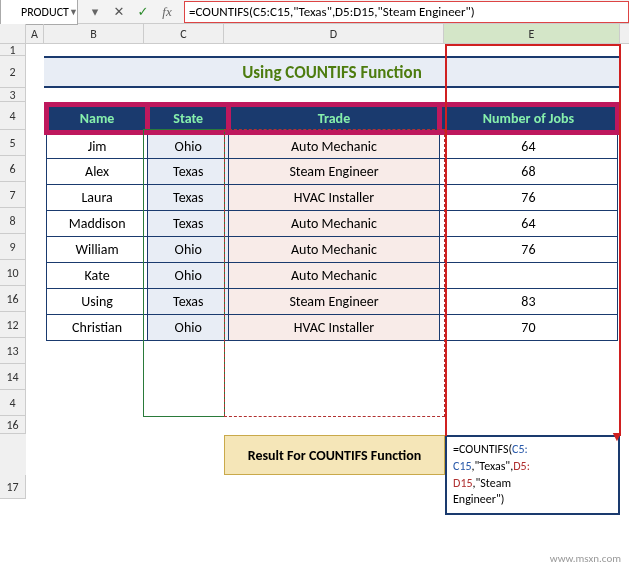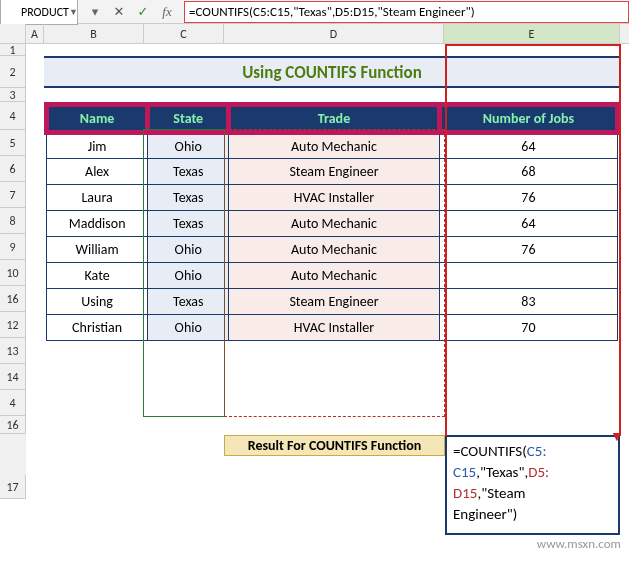--- a/index.html
+++ b/index.html
@@ -46,33 +46,33 @@
     .data-table td.state { background: #e8edf5; }
     .data-table td.trade { background: #f8ebe8; }
     .th-name, .td-name { width: 100px; }
     .th-state, .td-state { width: 80px; }
     .th-trade, .td-trade { width: 208px; }
     .th-num, .td-num { width: 176px; }
     
     .sel-range-c { position: absolute; left: 117px; top: 85px; width: 82px; height: 288px; border: 1px solid #2a7a3a; pointer-events: none; }
     .sel-range-d { position: absolute; left: 198px; top: 85px; width: 221px; height: 288px; border: 1px dashed #b03030; pointer-events: none; }
     
-    .result-label { position: absolute; left: 198px; top: 391px; width: 221px; height: 21px; background: #f5e6b8; border: 1px solid #c9a94a; display: flex; align-items: center; justify-content: center; font-size: 14px; font-weight: bold; }
+    .result-label { position: absolute; left: 198px; top: 391px; width: 221px; height: 40px; background: #f5e6b8; border: 1px solid #c9a94a; display: flex; align-items: center; justify-content: center; font-size: 14px; font-weight: bold; }
     
-    .editing-cell { position: absolute; left: 419px; top: 391px; width: 175px; height: 100px; background: #fff; border: 2px solid #1a3a6e; padding: 4px 6px; font-size: 15px; line-height: 1.4; }
+    .editing-cell { position: absolute; left: 419px; top: 391px; width: 175px; height: 80px; background: #fff; border: 2px solid #1a3a6e; padding: 4px 6px; font-size: 12px; line-height: 1.4; }
     .editing-cell .eq { color: #000; }
     .editing-cell .func { color: #000; }
     .editing-cell .ref-c { color: #2a5aaa; }
     .editing-cell .ref-d { color: #b03030; }
     .editing-cell .lit { color: #000; }
     
     .red-border { position: absolute; left: 419px; top: 0; width: 176px; height: 392px; border: 2px solid #d02020; border-bottom: none; pointer-events: none; }
     .red-arrow { position: absolute; left: 584px; top: 384px; color: #d02020; font-size: 14px; }
     
-    .watermark { position: absolute; bottom: 20px; right: 8px; font-size: 13px; color: #999; }
+    .watermark { position: absolute; bottom: 6px; right: 8px; font-size: 11px; color: #999; }
   </style>
 </head>
 <body>
 
 <div class="formula-bar">
   <div class="name-box">
     <span class="name-box-text">PRODUCT</span>
     <span class="name-dd">▼</span>
   </div>
   <div class="fb-icons">

